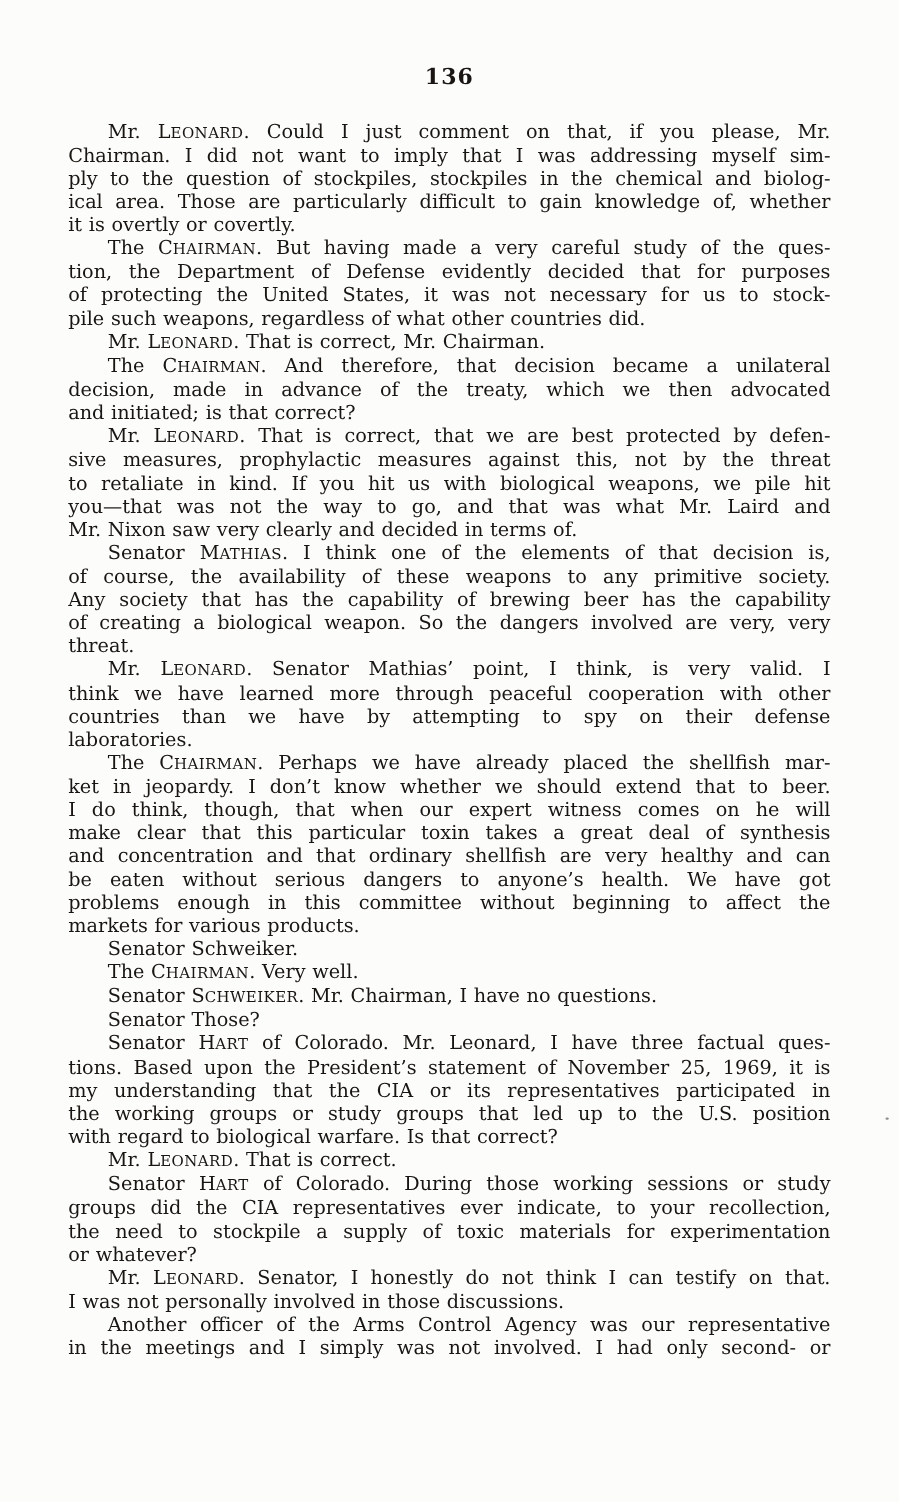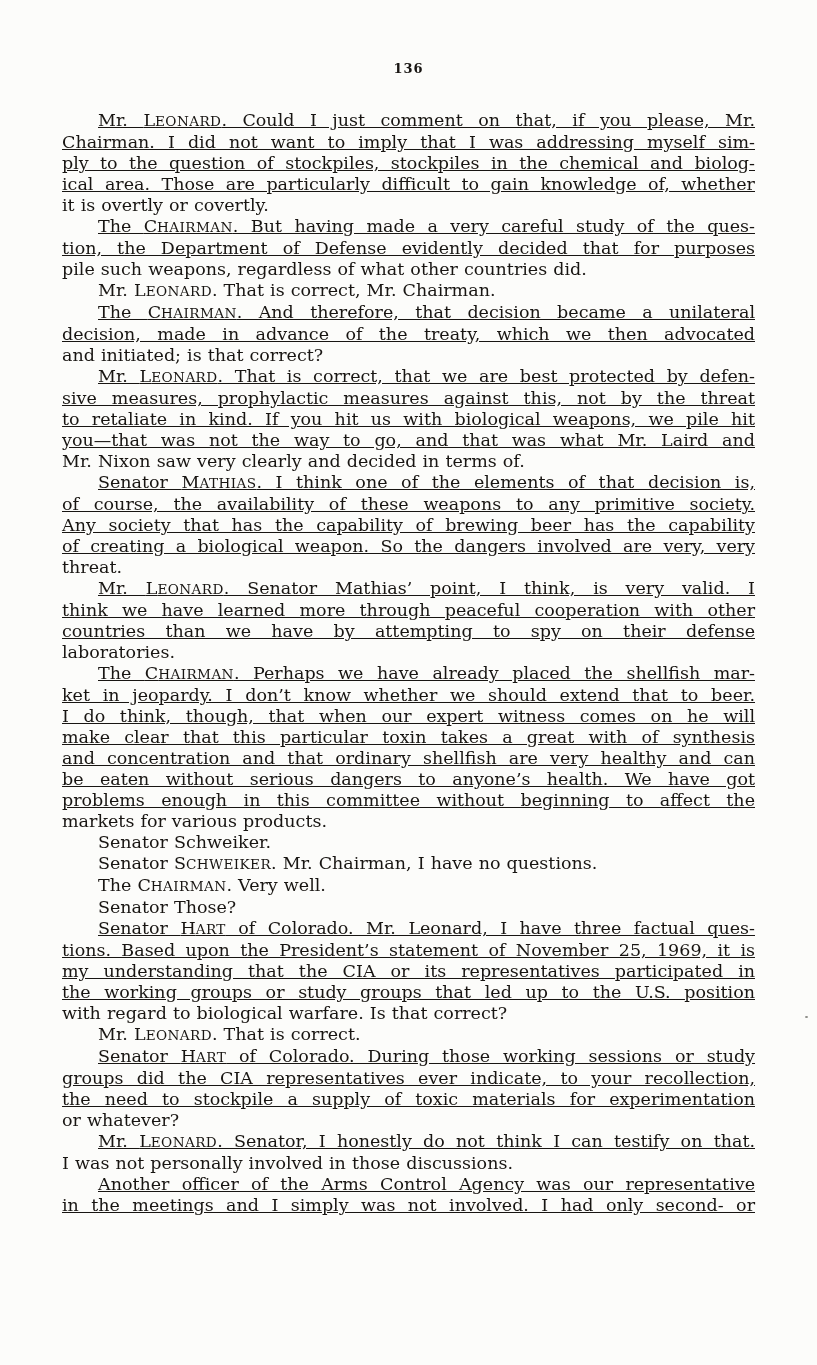--- a/index.html
+++ b/index.html
@@ -16,21 +16,21 @@
     color: #181512;
   }
   .page {
     position: relative;
     width: 817px;
     height: 1365px;
   }
   .pagenum {
     padding-top: 56px;
     text-align: center;
-    font-size: 13px;
+    font-size: 20px;
     font-weight: bold;
     letter-spacing: 1px;
     line-height: 26px;
   }
   .column {
     margin-top: 28px;
     margin-left: 62px;
     width: 693px;
   }
   .para {
@@ -40,21 +40,20 @@
   .line {
     font-size: 17.5px;
     line-height: 21px;
     white-space: normal;
     word-spacing: 0.5px;
   }
   
   .line.jfull {
     text-align: justify;
     text-align-last: justify;
-    text-decoration: underline;
   }
   .line.jlast {
     text-align: left;
     text-align-last: left;
   }
   .line.first {
     text-indent: 36px;
   }
   
   .sc .sc-first {
@@ -84,20 +83,21 @@
       <div class="para">
         <div class="line jfull first">Mr. <span class="sc"><span class="sc-first">L</span><span class="sc-rest">EONARD</span></span>. Could I just comment on that, if you please, Mr.</div>
         <div class="line jfull">Chairman. I did not want to imply that I was addressing myself sim-</div>
         <div class="line jfull">ply to the question of stockpiles, stockpiles in the chemical and biolog-</div>
         <div class="line jfull">ical area. Those are particularly difficult to gain knowledge of, whether</div>
         <div class="line jlast">it is overtly or covertly.</div>
       </div>
       <div class="para">
         <div class="line jfull first">The <span class="sc"><span class="sc-first">C</span><span class="sc-rest">HAIRMAN</span></span>. But having made a very careful study of the ques-</div>
         <div class="line jfull">tion, the Department of Defense evidently decided that for purposes</div>
+        <div class="line jfull">of protecting the United States, it was not necessary for us to stock-</div>
         <div class="line jlast">pile such weapons, regardless of what other countries did.</div>
       </div>
       <div class="para">
         <div class="line jlast first">Mr. <span class="sc"><span class="sc-first">L</span><span class="sc-rest">EONARD</span></span>. That is correct, Mr. Chairman.</div>
       </div>
       <div class="para">
         <div class="line jfull first">The <span class="sc"><span class="sc-first">C</span><span class="sc-rest">HAIRMAN</span></span>. And therefore, that decision became a unilateral</div>
         <div class="line jfull">decision, made in advance of the treaty, which we then advocated</div>
         <div class="line jlast">and initiated; is that correct?</div>
       </div>
@@ -118,34 +118,34 @@
       <div class="para">
         <div class="line jfull first">Mr. <span class="sc"><span class="sc-first">L</span><span class="sc-rest">EONARD</span></span>. Senator Mathias’ point, I think, is very valid. I</div>
         <div class="line jfull">think we have learned more through peaceful cooperation with other</div>
         <div class="line jfull">countries than we have by attempting to spy on their defense</div>
         <div class="line jlast">laboratories.</div>
       </div>
       <div class="para">
         <div class="line jfull first">The <span class="sc"><span class="sc-first">C</span><span class="sc-rest">HAIRMAN</span></span>. Perhaps we have already placed the shellfish mar-</div>
         <div class="line jfull">ket in jeopardy. I don’t know whether we should extend that to beer.</div>
         <div class="line jfull">I do think, though, that when our expert witness comes on he will</div>
-        <div class="line jfull">make clear that this particular toxin takes a great with of synthesis</div>
+        <div class="line jfull">make clear that this particular toxin takes a great deal of synthesis</div>
         <div class="line jfull">and concentration and that ordinary shellfish are very healthy and can</div>
         <div class="line jfull">be eaten without serious dangers to anyone’s health. We have got</div>
         <div class="line jfull">problems enough in this committee without beginning to affect the</div>
         <div class="line jlast">markets for various products.</div>
       </div>
       <div class="para">
         <div class="line jlast first">Senator Schweiker.</div>
       </div>
       <div class="para">
-        <div class="line jlast first">Senator <span class="sc"><span class="sc-first">S</span><span class="sc-rest">CHWEIKER</span></span>. Mr. Chairman, I have no questions.</div>
+        <div class="line jlast first">The <span class="sc"><span class="sc-first">C</span><span class="sc-rest">HAIRMAN</span></span>. Very well.</div>
       </div>
       <div class="para">
-        <div class="line jlast first">The <span class="sc"><span class="sc-first">C</span><span class="sc-rest">HAIRMAN</span></span>. Very well.</div>
+        <div class="line jlast first">Senator <span class="sc"><span class="sc-first">S</span><span class="sc-rest">CHWEIKER</span></span>. Mr. Chairman, I have no questions.</div>
       </div>
       <div class="para">
         <div class="line jlast first">Senator Those?</div>
       </div>
       <div class="para">
         <div class="line jfull first">Senator <span class="sc"><span class="sc-first">H</span><span class="sc-rest">ART</span></span> of Colorado. Mr. Leonard, I have three factual ques-</div>
         <div class="line jfull">tions. Based upon the President’s statement of November 25, 1969, it is</div>
         <div class="line jfull">my understanding that the CIA or its representatives participated in</div>
         <div class="line jfull">the working groups or study groups that led up to the U.S. position</div>
         <div class="line jlast">with regard to biological warfare. Is that correct?</div>

